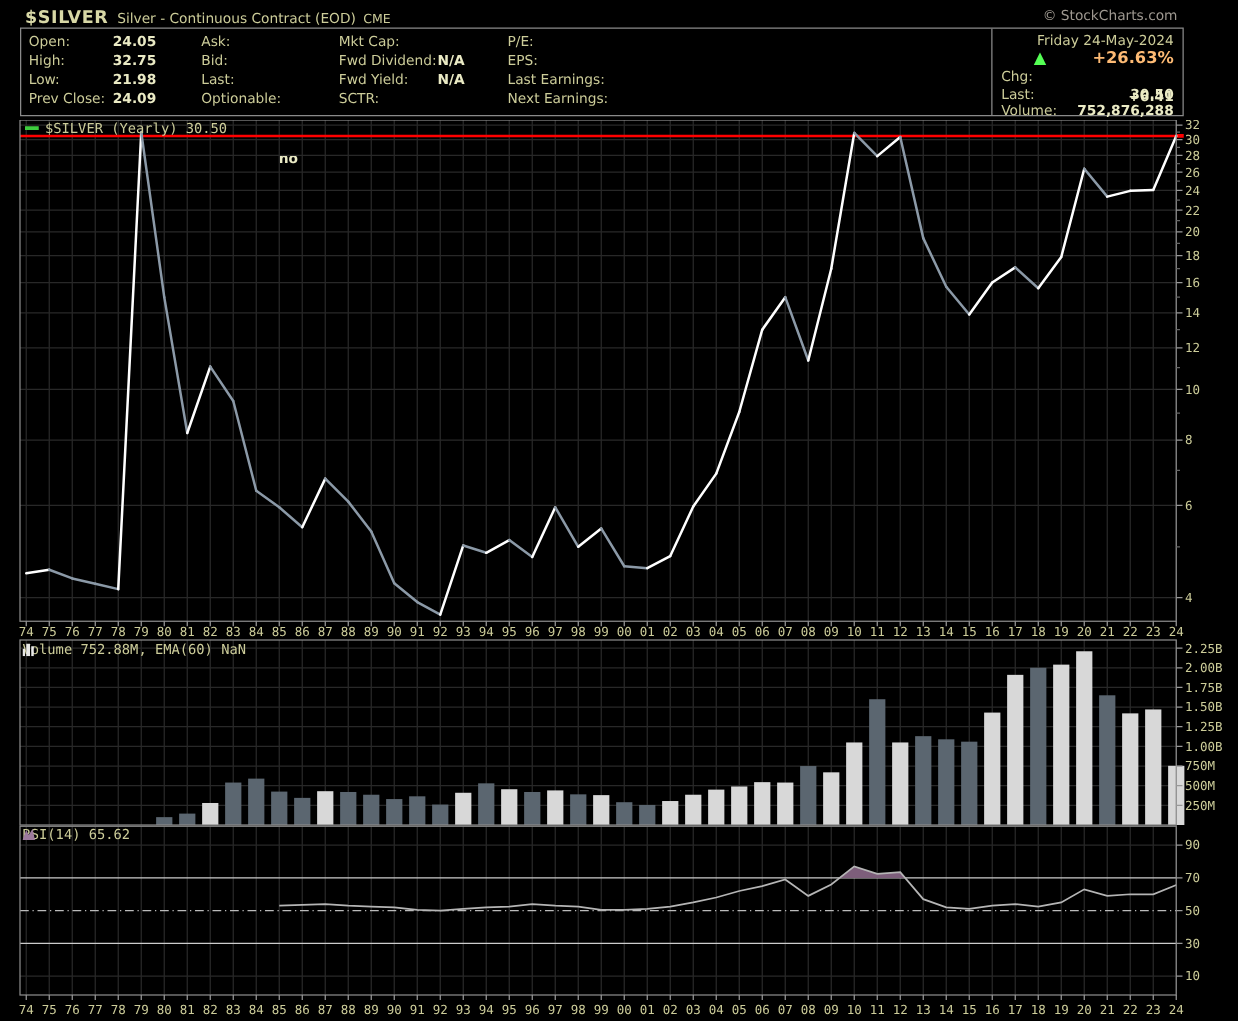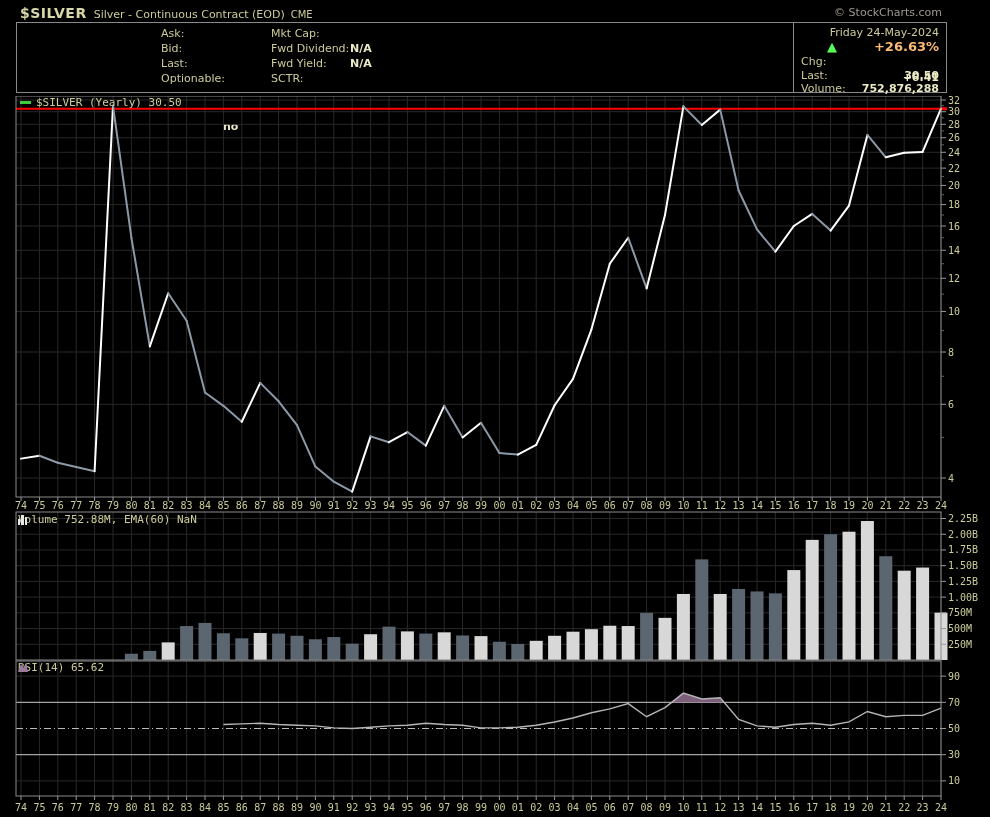--- a/index.html
+++ b/index.html
@@ -39,31 +39,43 @@
 <body>
 
 <div class="screen">
 
   <div class="titlebar">
     <span class="sym">$SILVER</span><span class="desc">Silver - Continuous Contract (EOD)</span><span class="exch">CME</span>
     <span class="copyright">© StockCharts.com</span>
   </div>
 
   <div class="quotebox">
+    <div class="qcol c1">
+      <div class="qrow"><span>Open:</span><span class="qval">24.05</span></div>
+      <div class="qrow"><span>High:</span><span class="qval">32.75</span></div>
+      <div class="qrow"><span>Low:</span><span class="qval">21.98</span></div>
+      <div class="qrow"><span>Prev Close:</span><span class="qval">24.09</span></div>
+    </div>
     <div class="qcol c2">
       <div class="qrow"><span>Ask:</span></div>
       <div class="qrow"><span>Bid:</span></div>
       <div class="qrow"><span>Last:</span></div>
       <div class="qrow"><span>Optionable:</span><span class="qval">no</span></div>
     </div>
     <div class="qcol c3">
       <div class="qrow"><span>Mkt Cap:</span></div>
       <div class="qrow"><span>Fwd Dividend:</span><span class="qval">N/A</span></div>
       <div class="qrow"><span>Fwd Yield:</span><span class="qval">N/A</span></div>
       <div class="qrow"><span>SCTR:</span></div>
+    </div>
+    <div class="qcol c4">
+      <div class="qrow"><span>P/E:</span></div>
+      <div class="qrow"><span>EPS:</span></div>
+      <div class="qrow"><span>Last Earnings:</span></div>
+      <div class="qrow"><span>Next Earnings:</span></div>
     </div>
     <div class="qdivider"></div>
     <div class="rb">
       <span class="rb-date">Friday 24-May-2024</span>
       <span class="rb-arrow">▲</span>
       <span class="rb-pct">+26.63%</span>
       <span class="rb-lbl" style="top:32px;text-align:right;">Chg:</span>
       <span class="rb-val" style="top:48px;">+6.41</span>
       <span class="rb-lbl" style="top:46px;">Last:</span>
       <span class="rb-val" style="top:46px;">30.50</span>

